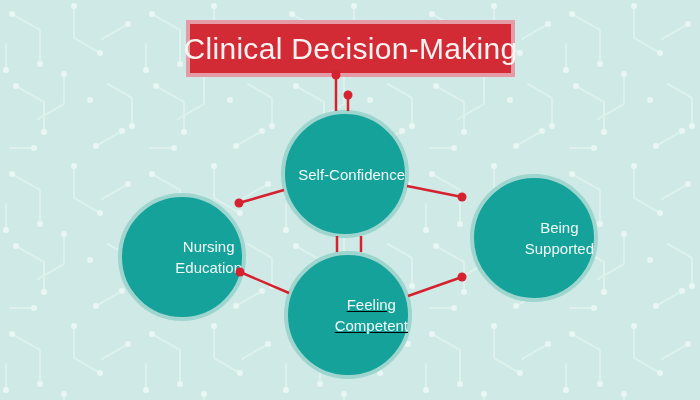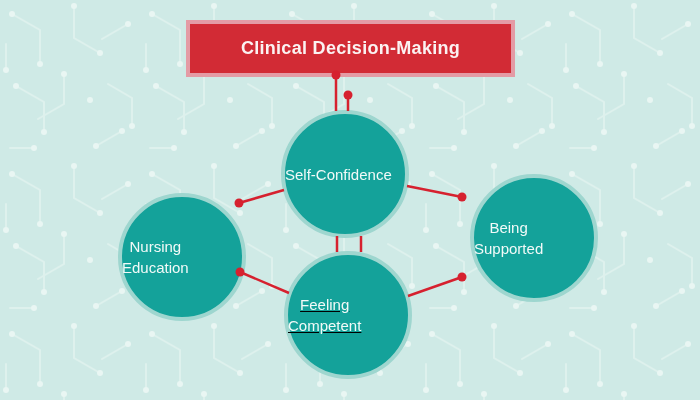--- a/index.html
+++ b/index.html
@@ -31,37 +31,37 @@
     box-sizing: border-box;
     background: #d22b35;
     border: 4px solid #e49ba5;
     display: flex;
     align-items: center;
     justify-content: center;
     z-index: 2;
   }
   .banner-title {
     color: #fbf2f2;
-    font-size: 18px;
-    font-weight: 700;
+    font-size: 30px;
+    font-weight: 400;
     letter-spacing: 0.3px;
     white-space: nowrap;
   }
 
   .node {
     position: absolute;
     width: 128px;
     height: 128px;
     box-sizing: border-box;
     background: #14a29a;
     border: 4px solid #9ed6cf;
     border-radius: 50%;
     display: flex;
     align-items: center;
-    justify-content: flex-start;
+    justify-content: flex-end;
     text-align: center;
     z-index: 2;
   }
   .node-label {
     color: #f2faf8;
     font-size: 15px;
     line-height: 1.4;
     white-space: pre-line;
   }
   #node-self-confidence  { left: 281px; top: 110px; }

